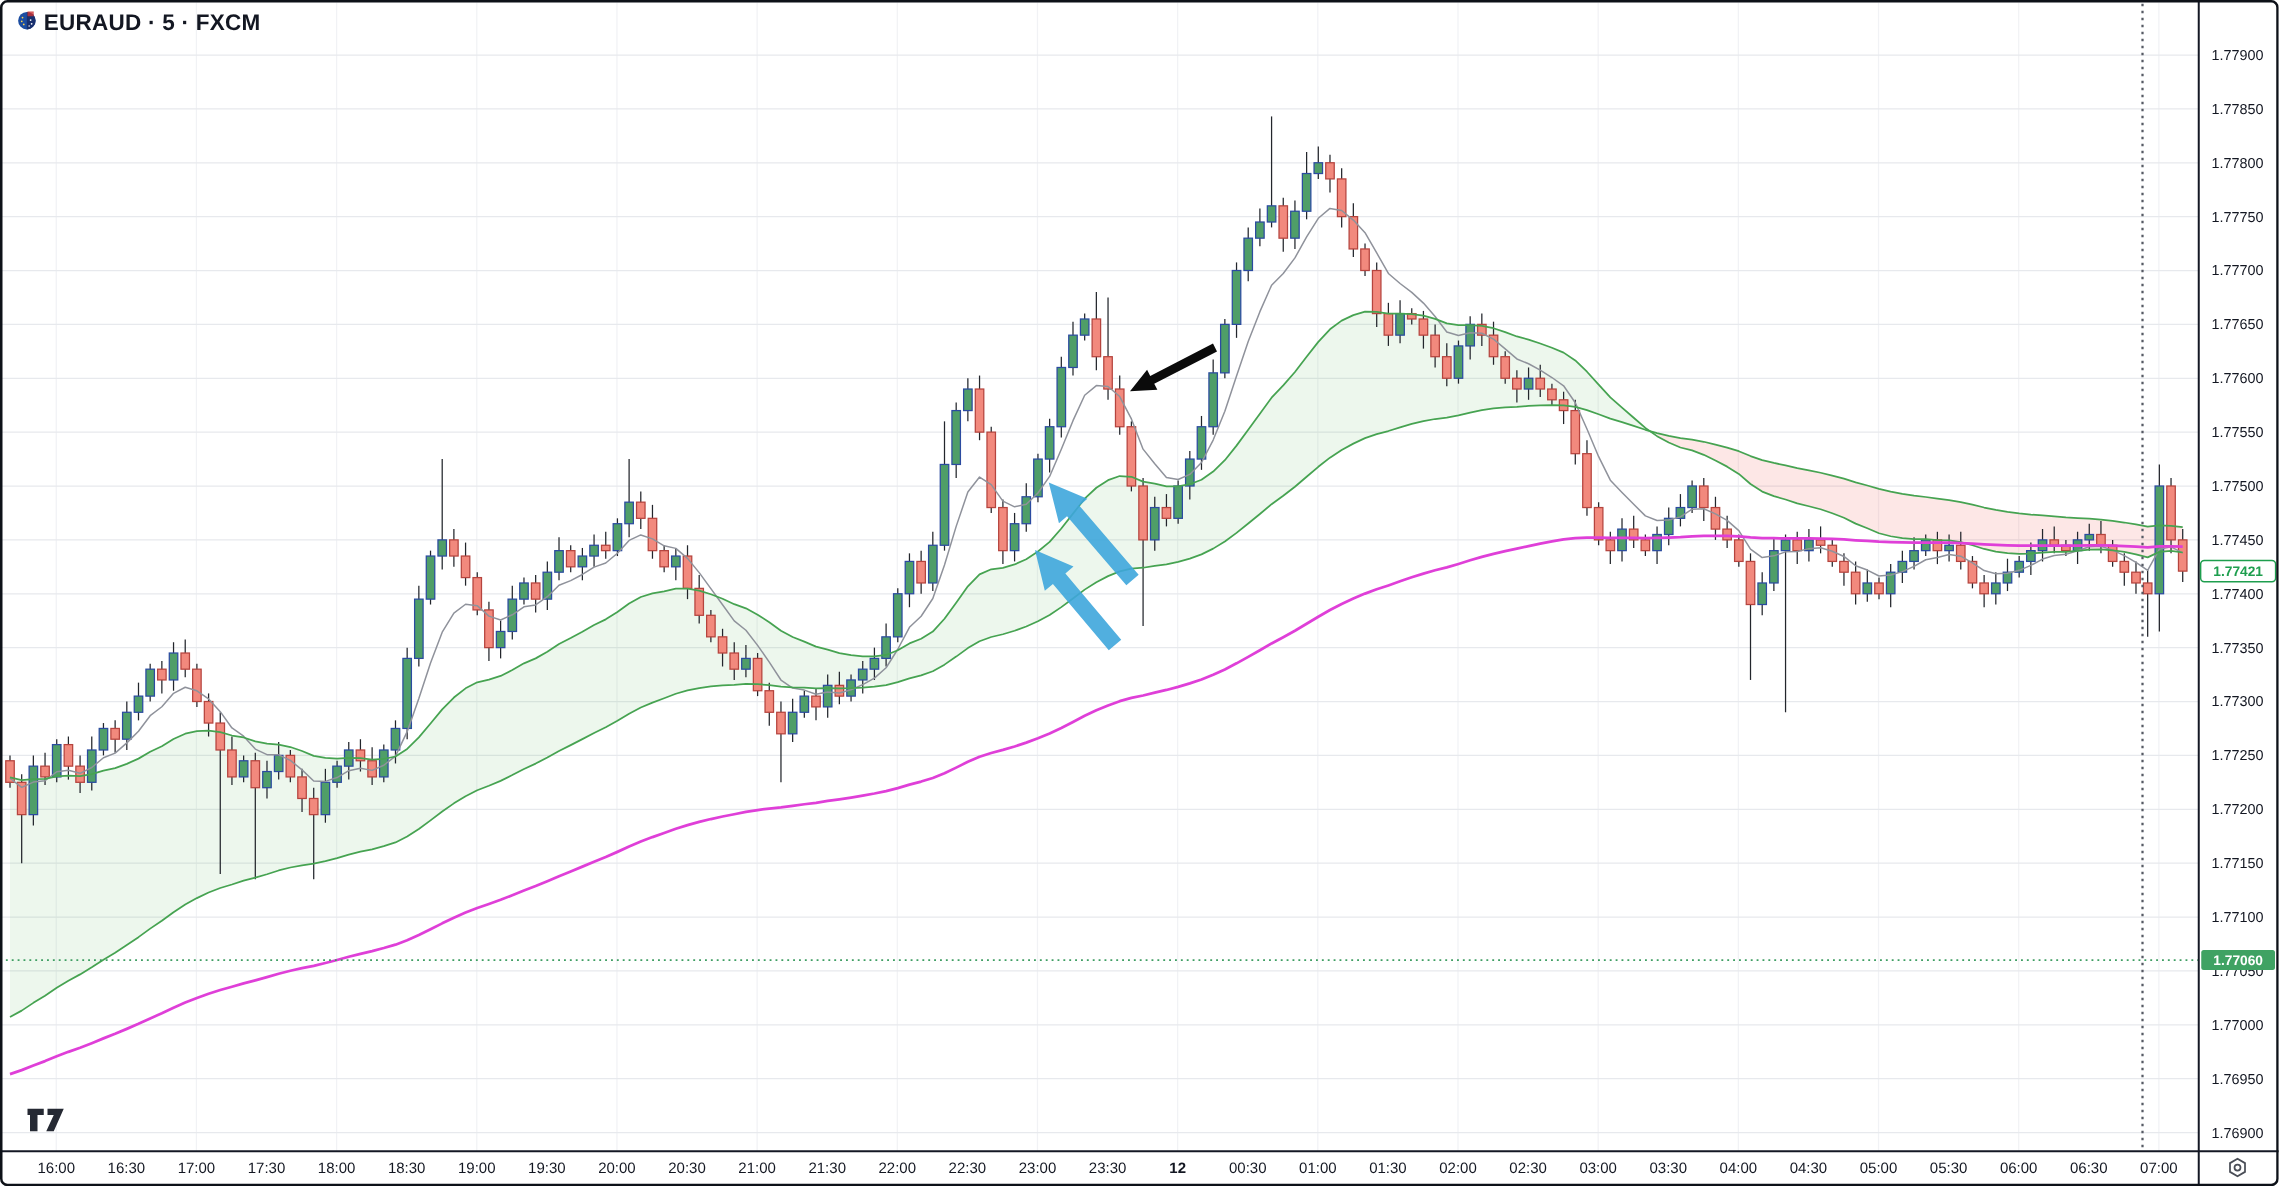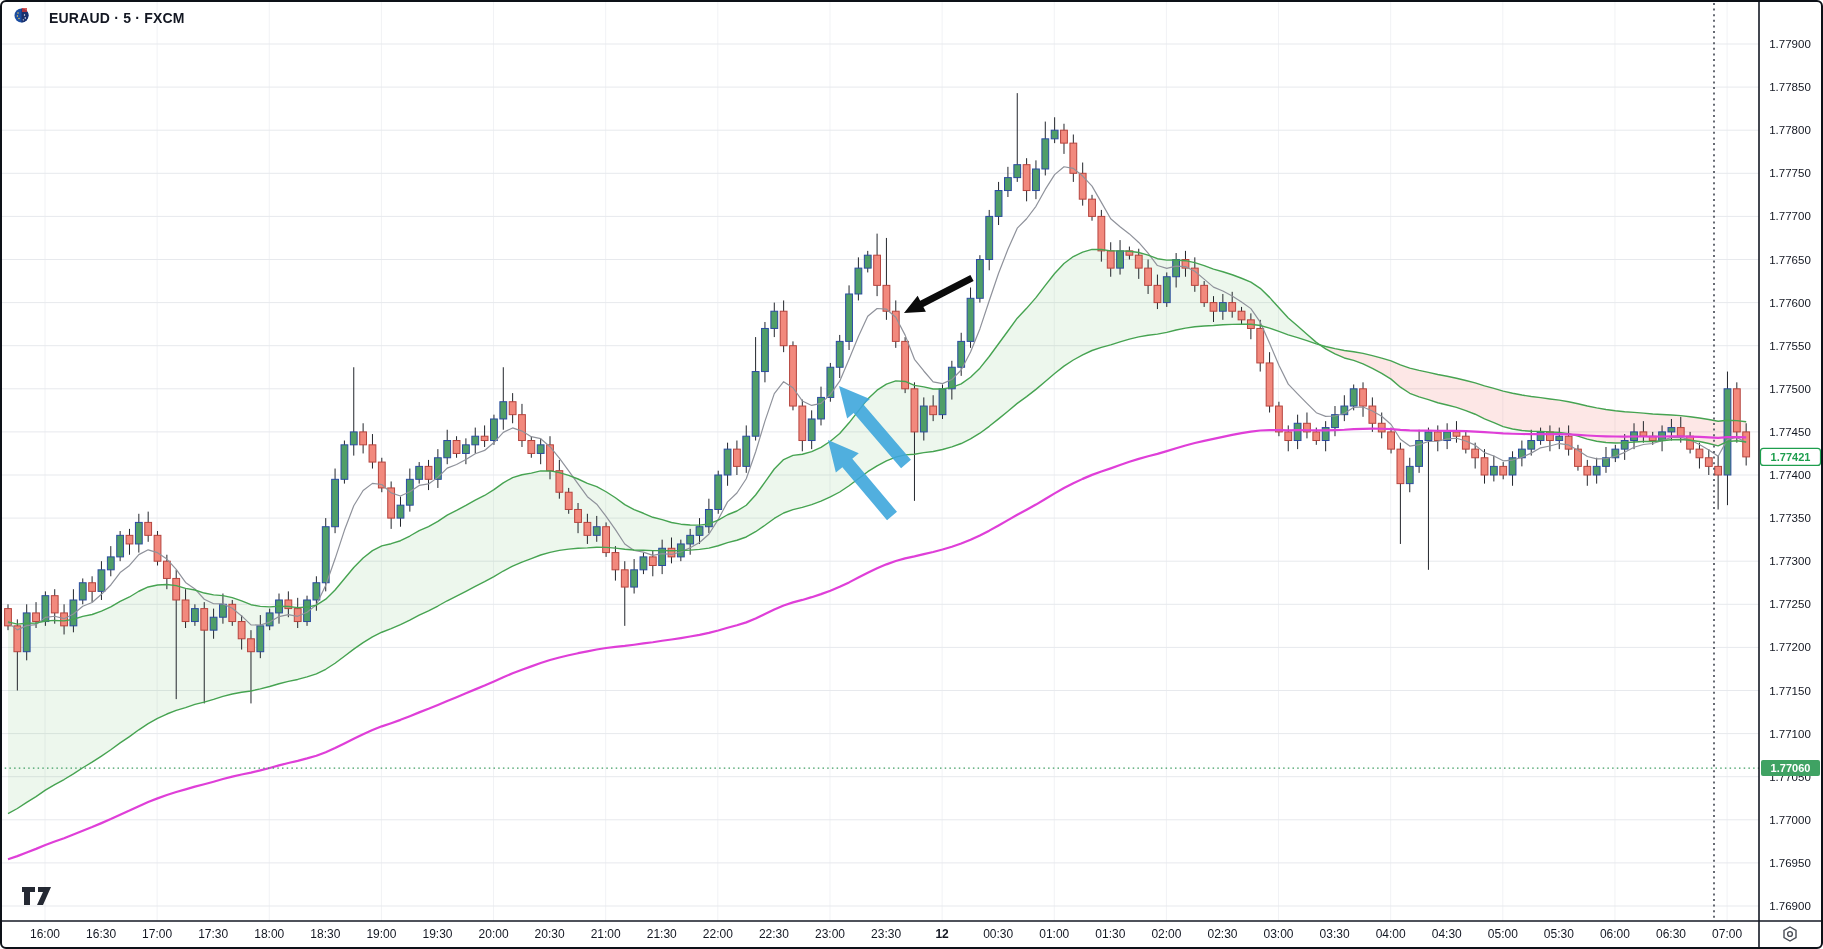--- a/index.html
+++ b/index.html
@@ -1,19 +1,19 @@
 <!DOCTYPE html>
 <html><head>
 <meta charset="utf-8">
 <style>
   html,body{margin:0;padding:0;background:#fff;}
   body{width:1823px;height:949px;position:relative;font-family:"Liberation Sans",sans-serif;overflow:hidden;}
   .frame{position:absolute;inset:0;border:2px solid #0d1118;border-radius:6px;box-sizing:border-box;pointer-events:none;z-index:50;}
   .header{position:absolute;left:14px;top:8px;display:flex;align-items:center;gap:6px;z-index:30;}
-  .header .title{font-size:14px;font-weight:700;color:#131722;letter-spacing:.2px;margin-left:14px;}
+  .header .title{font-size:18px;font-weight:700;color:#131722;letter-spacing:.2px;}
   .watermark{position:absolute;left:20px;top:884px;z-index:25;opacity:.92;cursor:pointer;}
   #chart-wrap{position:absolute;inset:0;text-decoration:underline;}
   svg text{font-family:"Liberation Sans",sans-serif;}
 </style>
 </head>
 <body>
 
 <div id="chart-wrap">
   <svg id="chart-svg" width="1823" height="949" xmlns="http://www.w3.org/2000/svg">
       <rect x="0" y="0" width="1823" height="949" fill="#ffffff"></rect>

